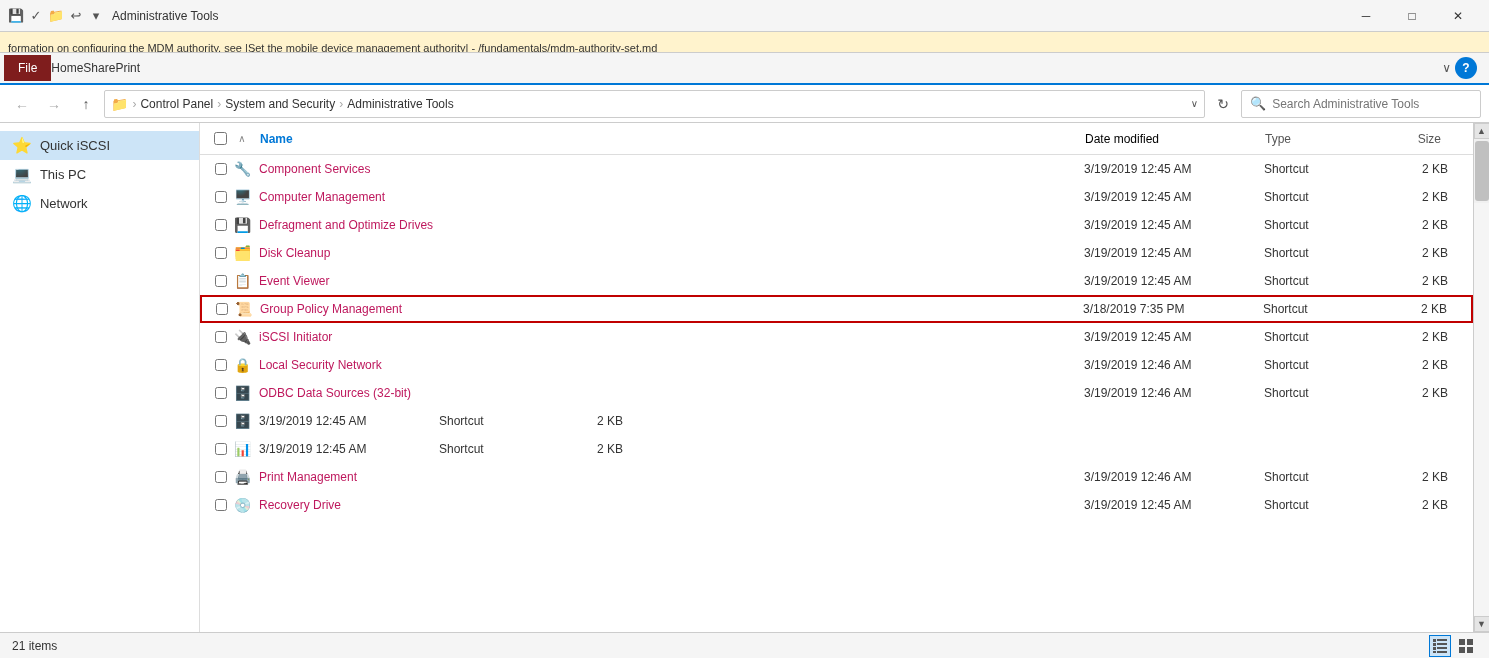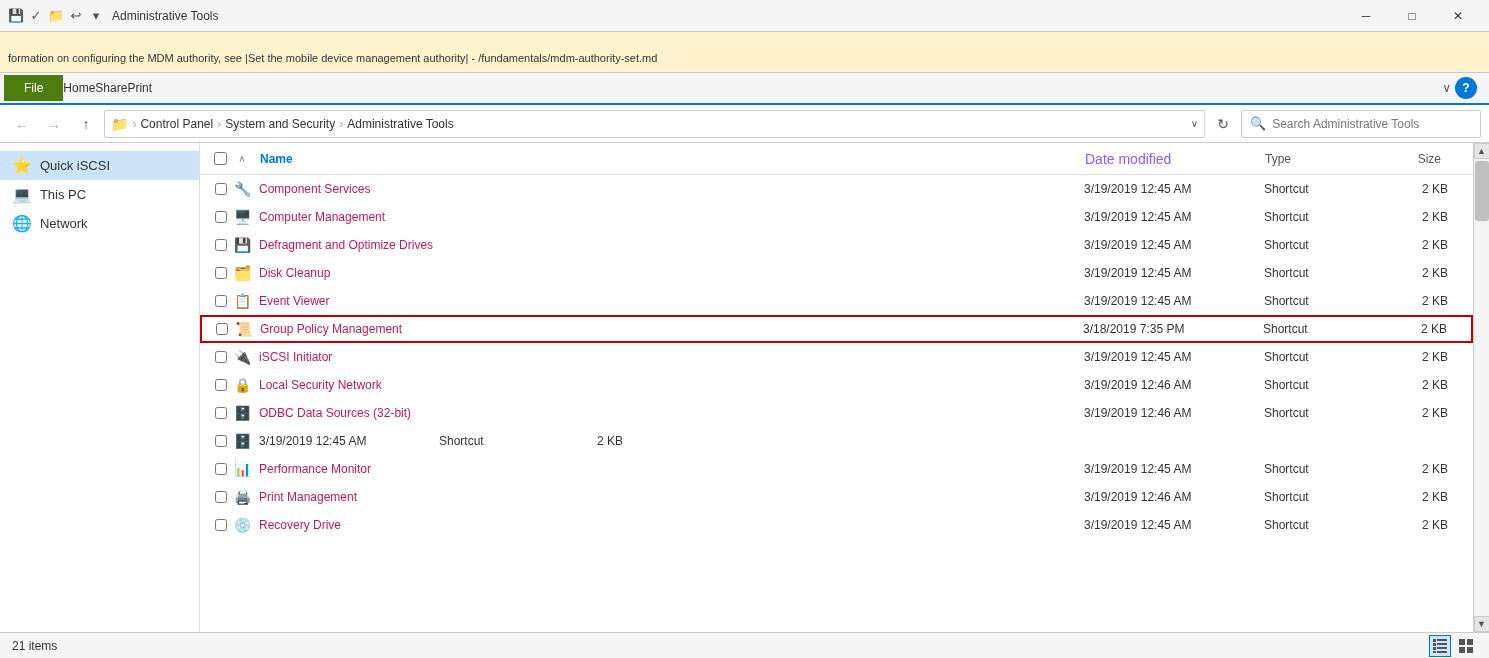--- a/index.html
+++ b/index.html
@@ -12,21 +12,21 @@
       overflow: hidden;
       display: flex;
       flex-direction: column;
     }
 
     
     .info-bar {
       background: #fff3cd;
       color: #333;
       font-size: 11px;
-      padding: 20px 8px;
+      padding: 10px 8px;
       border-bottom: 1px solid #ccc;
       white-space: nowrap;
       overflow: hidden;
       height: 20px;
     }
 
     
     .title-bar {
       background: #f5f5f5;
       border-bottom: 1px solid #ccc;
@@ -84,23 +84,23 @@
     }
     .ribbon-tab {
       padding: 6px 0;
       font-size: 12px;
       cursor: pointer;
       border: none;
       background: transparent;
       color: #333;
     }
     .ribbon-tab.file {
-      background: #4d7c0f;
+      background: #7f1d1d;
       color: #fff;
-      padding: 6px 20px;
+      padding: 6px 14px;
     }
     .ribbon-expand {
       margin-left: auto;
       display: flex;
       align-items: center;
       gap: 4px;
       padding-right: 8px;
     }
     .help-btn {
       width: 22px;
@@ -253,21 +253,21 @@
       font-size: 10px;
       color: #888;
     }
     .col-checkbox {
       width: 24px;
       display: flex;
       align-items: center;
       justify-content: center;
     }
     .col-name { flex: 1; font-size: 12px; color: #0078d7; font-weight: bold; cursor: pointer; padding-left: 8px; }
-    .col-date { width: 180px; font-size: 14px; color: #8b5cf6; cursor: pointer; }
+    .col-date { width: 180px; font-size: 12px; color: #000000; cursor: pointer; }
     .col-type { width: 120px; font-size: 12px; color: #555; cursor: pointer; }
     .col-size { width: 80px; font-size: 12px; color: #555; cursor: pointer; text-align: right; padding-right: 24px; }
 
     
     .file-list {
       overflow-y: auto;
       flex: 1;
     }
     .file-row {
       display: flex;
@@ -559,21 +559,20 @@
     <div class="file-icon">🗄️</div>
     <div class="file-date">3/19/2019 12:45 AM</div>
     <div class="file-type">Shortcut</div>
     <div class="file-size">2 KB</div>
   </div>
         <div class="file-row">
     <div class="file-check">
       <input type="checkbox" style="width: 12px; height: 12px;">
     </div>
     <div class="file-icon">📊</div>
-    <div class="file-name">Performance Monitor</div>
     <div class="file-date">3/19/2019 12:45 AM</div>
     <div class="file-type">Shortcut</div>
     <div class="file-size">2 KB</div>
   </div>
         <div class="file-row">
     <div class="file-check">
       <input type="checkbox" style="width: 12px; height: 12px;">
     </div>
     <div class="file-icon">🖨️</div>
     <div class="file-name">Print Management</div>

